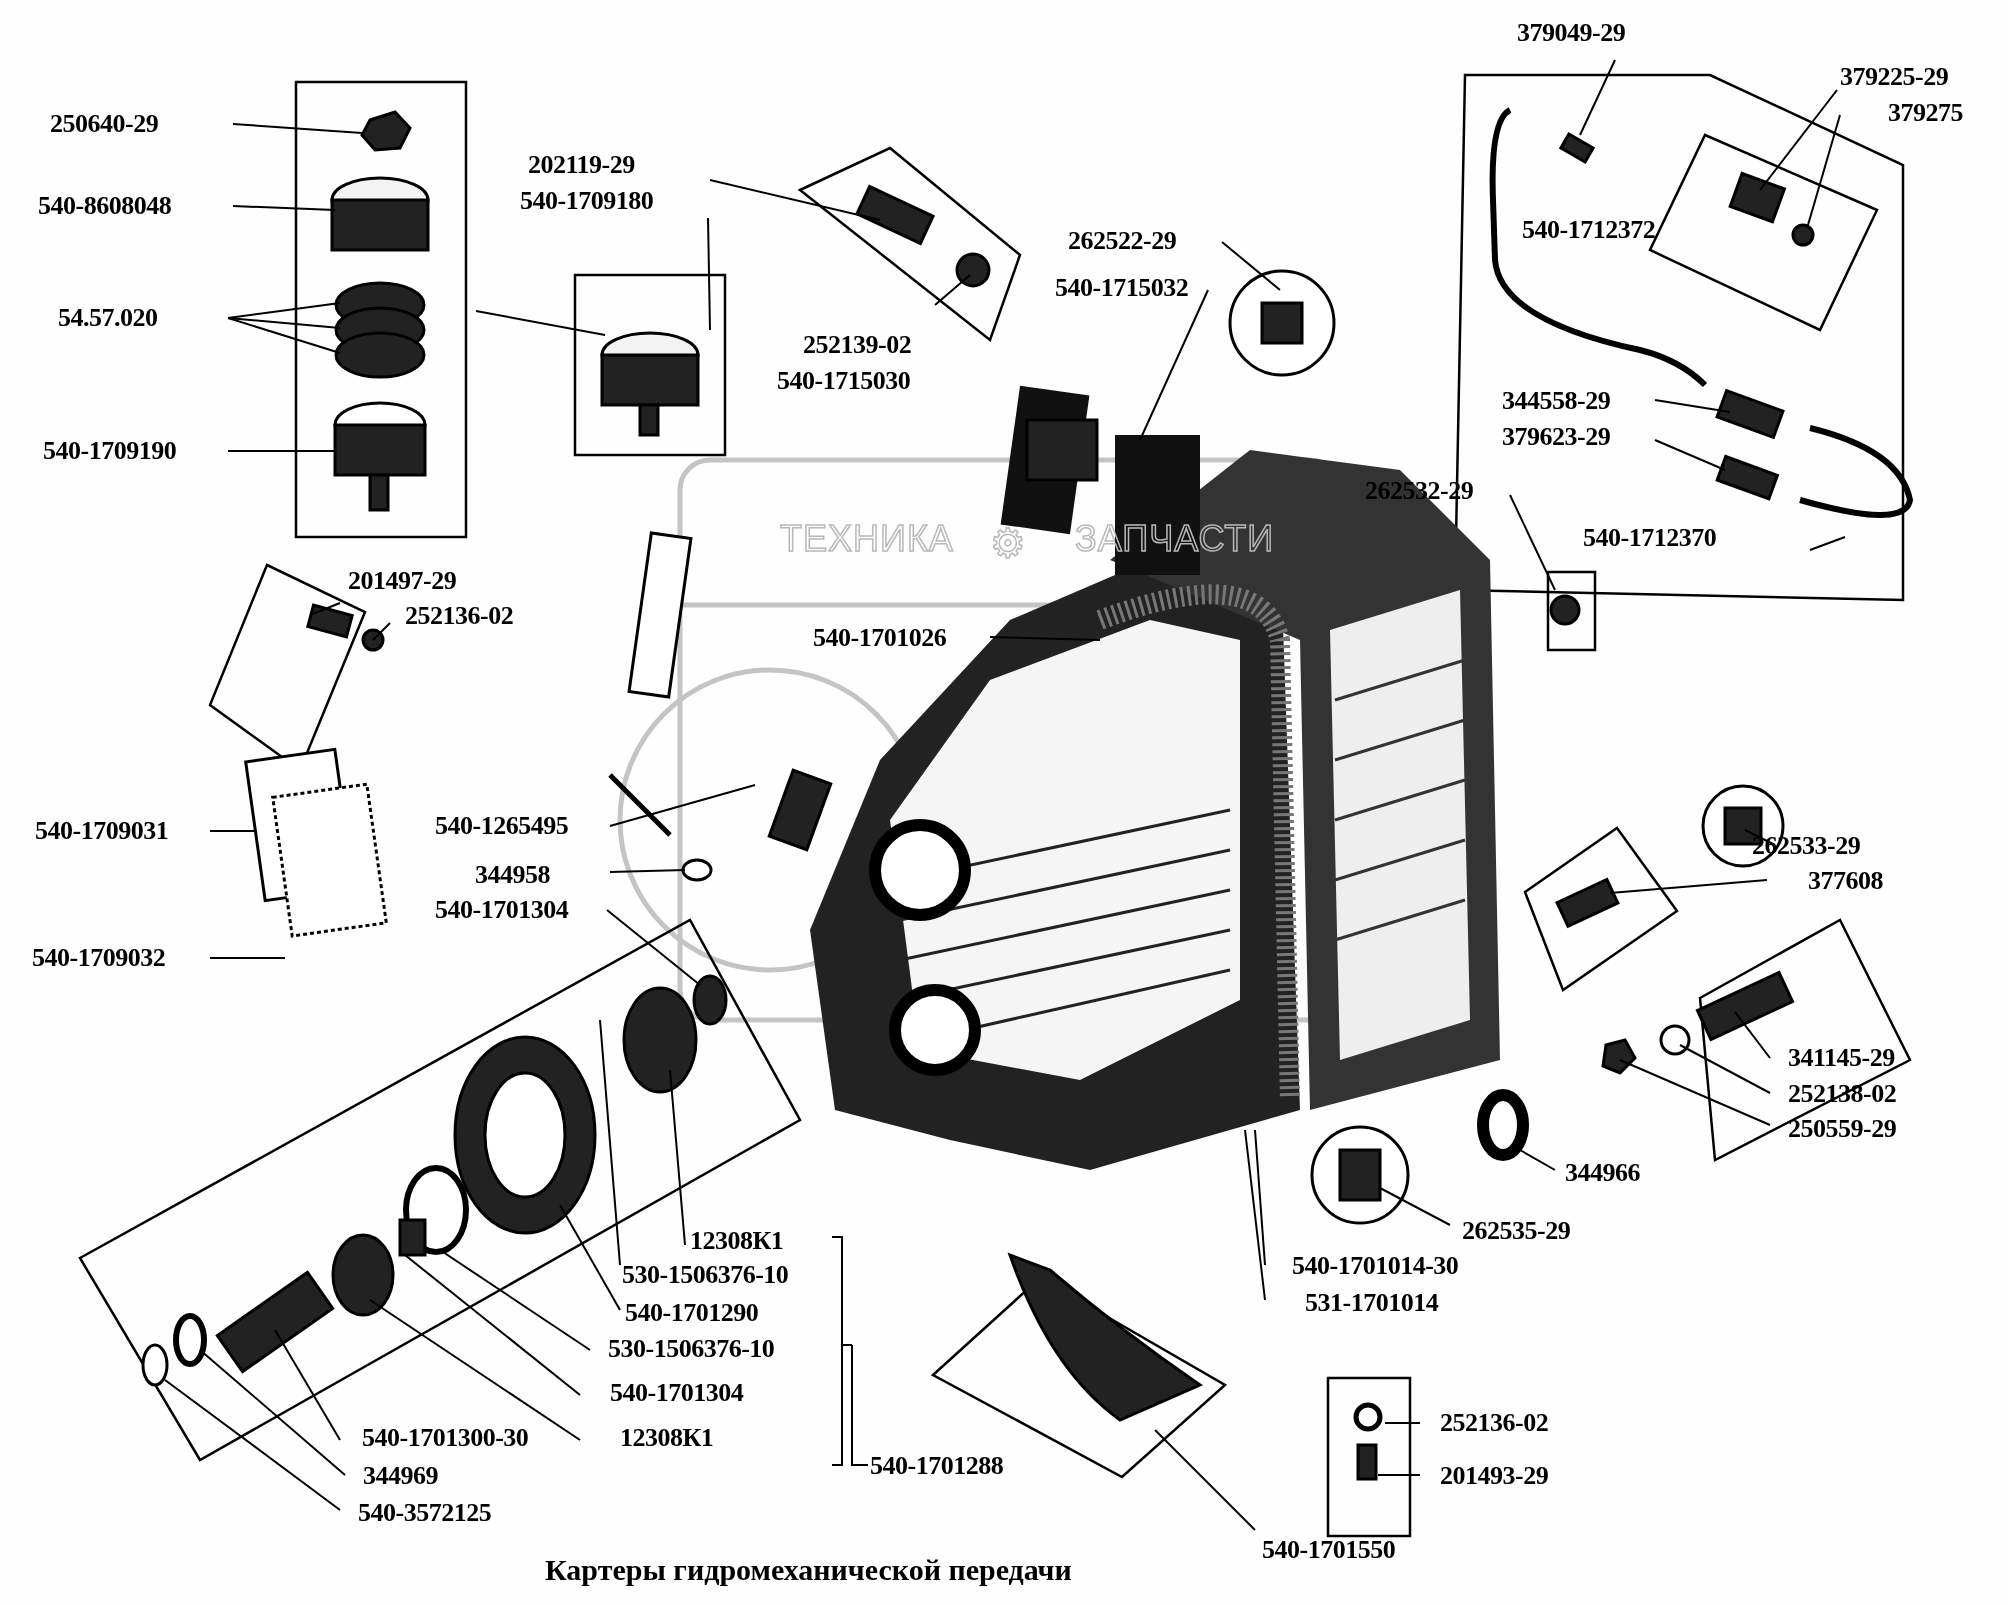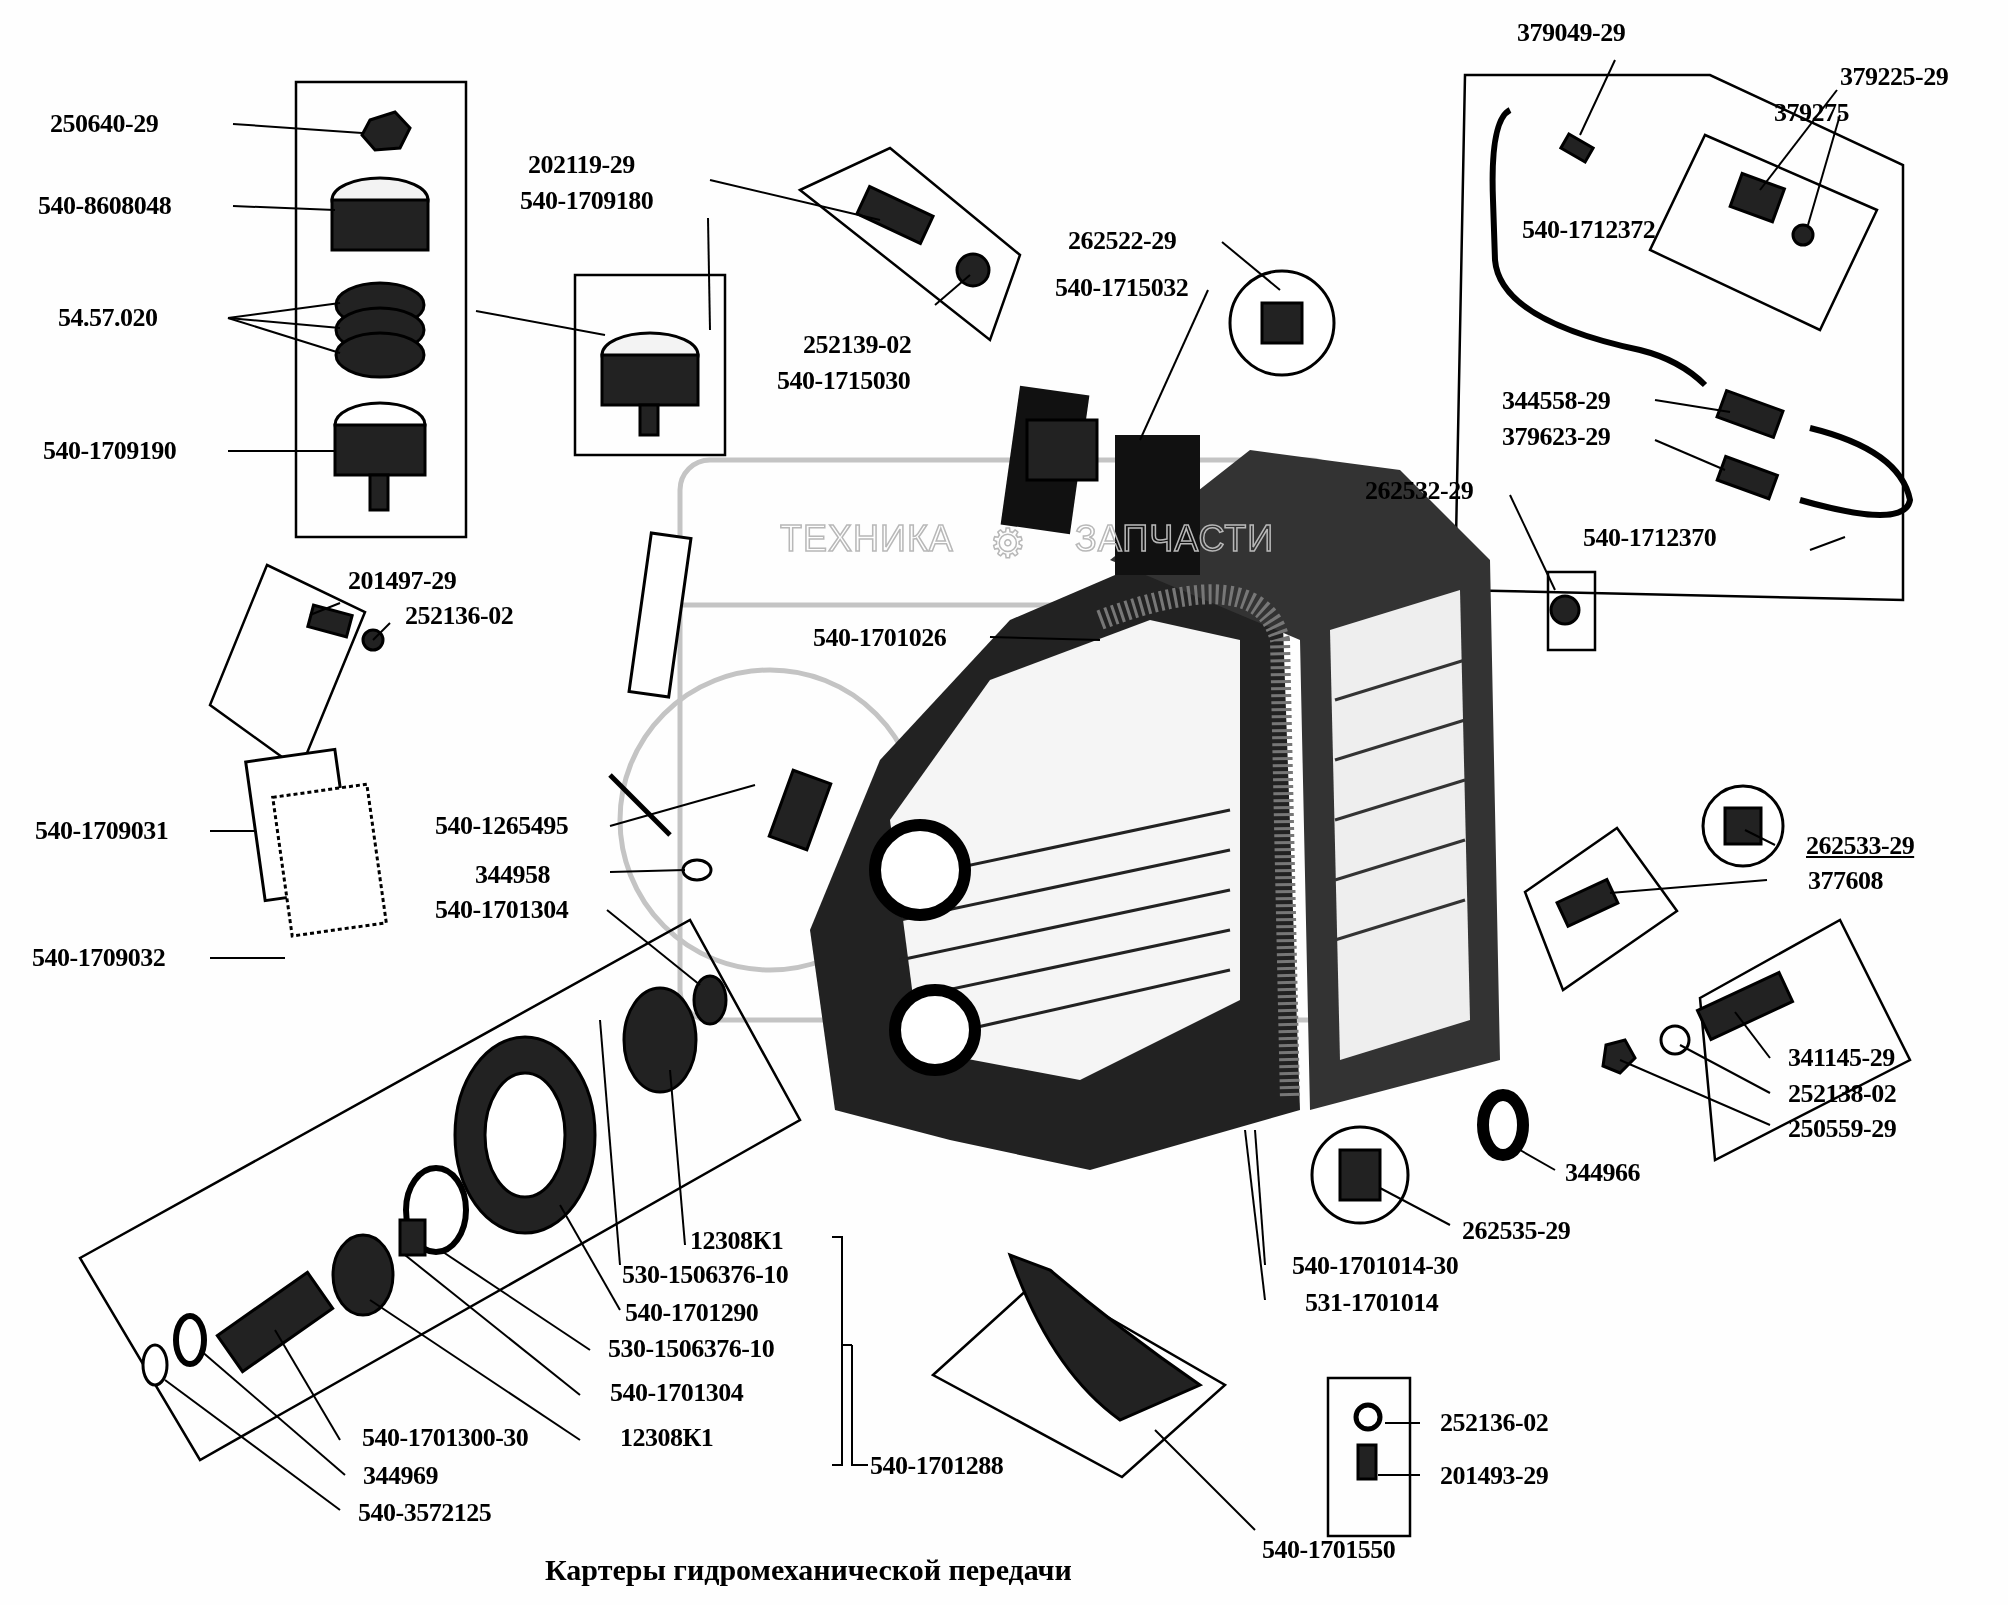--- a/index.html
+++ b/index.html
@@ -186,35 +186,35 @@
   <div class="lbl" style="left:58px;top:305px;">54.57.020</div>
   <div class="lbl" style="left:43px;top:438px;">540-1709190</div>
   <div class="lbl" style="left:528px;top:152px;">202119-29</div>
   <div class="lbl" style="left:520px;top:188px;">540-1709180</div>
   <div class="lbl" style="left:803px;top:332px;">252139-02</div>
   <div class="lbl" style="left:777px;top:368px;">540-1715030</div>
   <div class="lbl" style="left:1068px;top:228px;">262522-29</div>
   <div class="lbl" style="left:1055px;top:275px;">540-1715032</div>
   <div class="lbl" style="left:1517px;top:20px;">379049-29</div>
   <div class="lbl" style="left:1840px;top:64px;">379225-29</div>
-  <div class="lbl" style="left:1774px;top:100px;">379275</div>
+  <div class="lbl" style="left:1888px;top:100px;">379275</div>
   <div class="lbl" style="left:1522px;top:217px;">540-1712372</div>
   <div class="lbl" style="left:1502px;top:388px;">344558-29</div>
   <div class="lbl" style="left:1502px;top:424px;">379623-29</div>
   <div class="lbl" style="left:1583px;top:525px;">540-1712370</div>
   <div class="lbl" style="left:1365px;top:478px;">262532-29</div>
   <div class="lbl" style="left:348px;top:568px;">201497-29</div>
   <div class="lbl" style="left:405px;top:603px;">252136-02</div>
   <div class="lbl" style="left:813px;top:625px;">540-1701026</div>
   <div class="lbl" style="left:35px;top:818px;">540-1709031</div>
   <div class="lbl" style="left:435px;top:813px;">540-1265495</div>
   <div class="lbl" style="left:475px;top:862px;">344958</div>
   <div class="lbl" style="left:435px;top:897px;">540-1701304</div>
   <div class="lbl" style="left:32px;top:945px;">540-1709032</div>
-  <div class="lbl" style="left:1806px;top:833px;text-decoration:underline;">262533-29</div>
+  <div class="lbl" style="left:1752px;top:833px;">262533-29</div>
   <div class="lbl" style="left:1808px;top:868px;">377608</div>
   <div class="lbl" style="left:1788px;top:1045px;">341145-29</div>
   <div class="lbl" style="left:1788px;top:1081px;">252138-02</div>
   <div class="lbl" style="left:1788px;top:1116px;">250559-29</div>
   <div class="lbl" style="left:1565px;top:1160px;">344966</div>
   <div class="lbl" style="left:1462px;top:1218px;">262535-29</div>
   <div class="lbl" style="left:1292px;top:1253px;">540-1701014-30</div>
   <div class="lbl" style="left:1305px;top:1290px;">531-1701014</div>
   <div class="lbl" style="left:690px;top:1228px;">12308К1</div>
   <div class="lbl" style="left:622px;top:1262px;">530-1506376-10</div>

